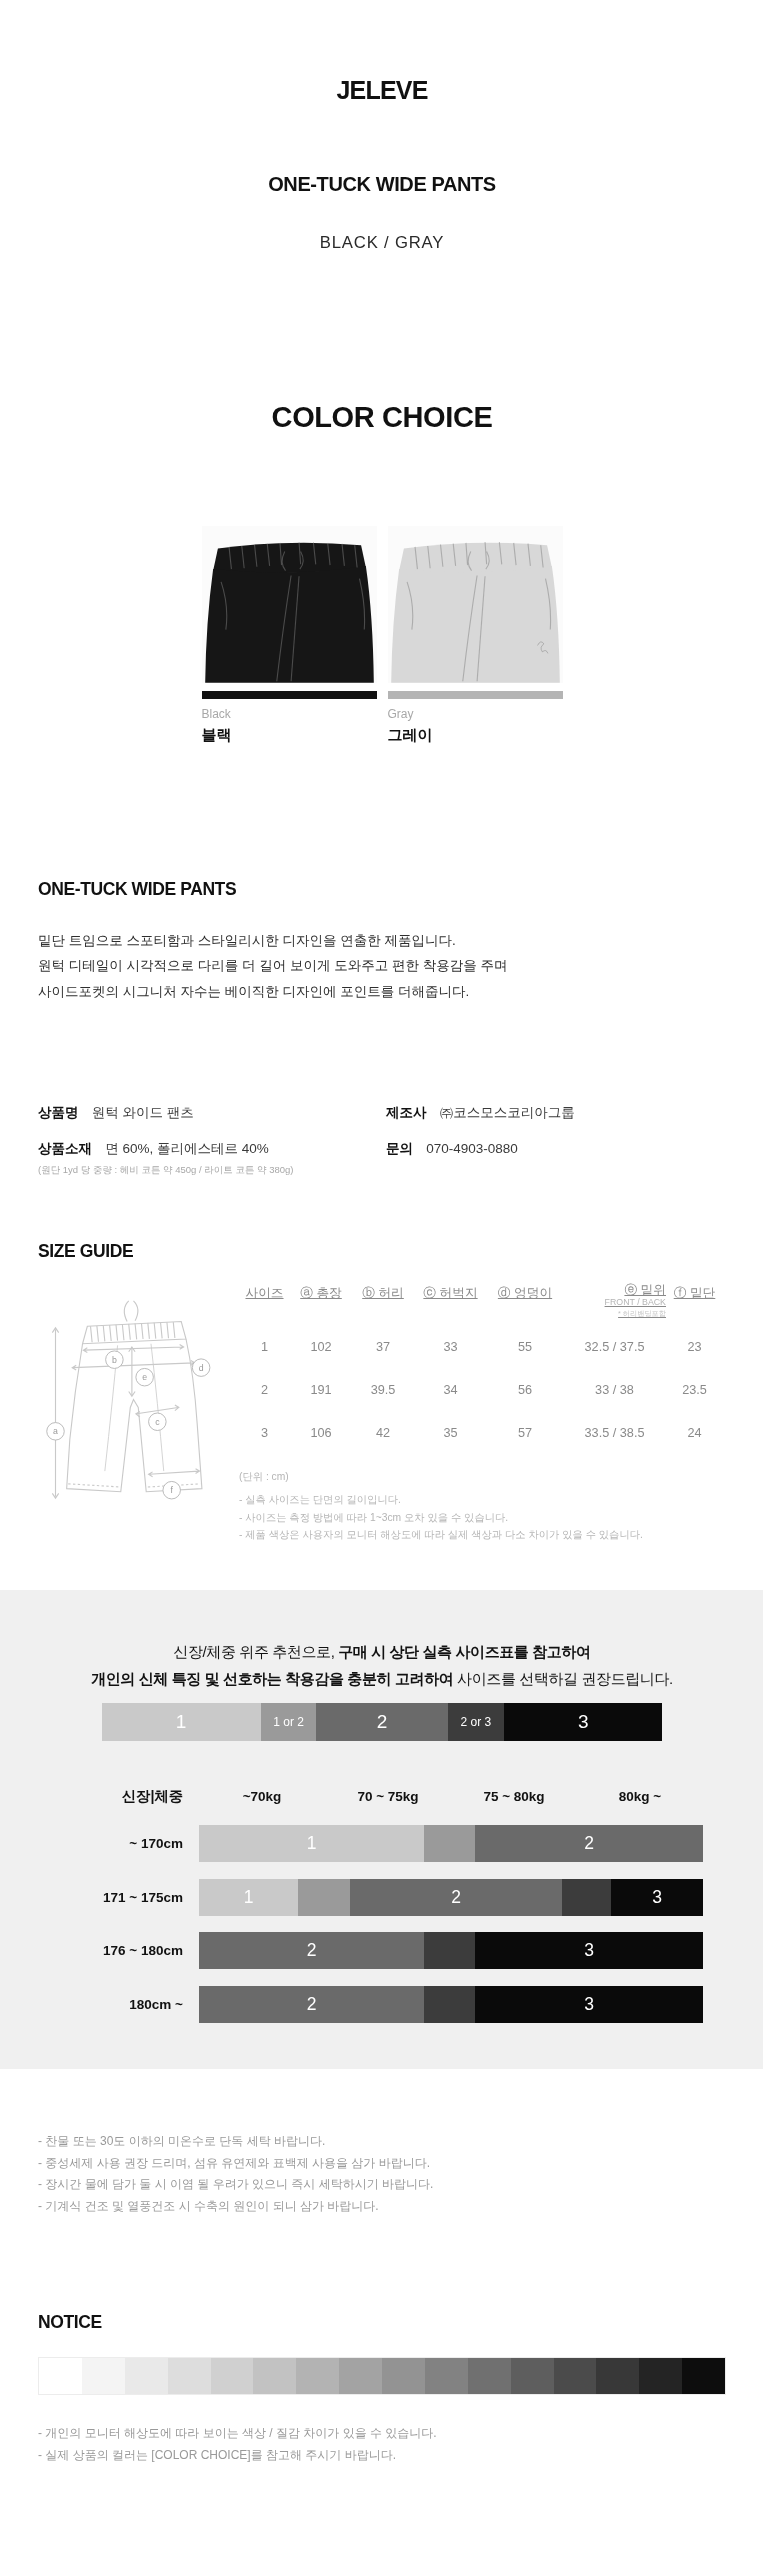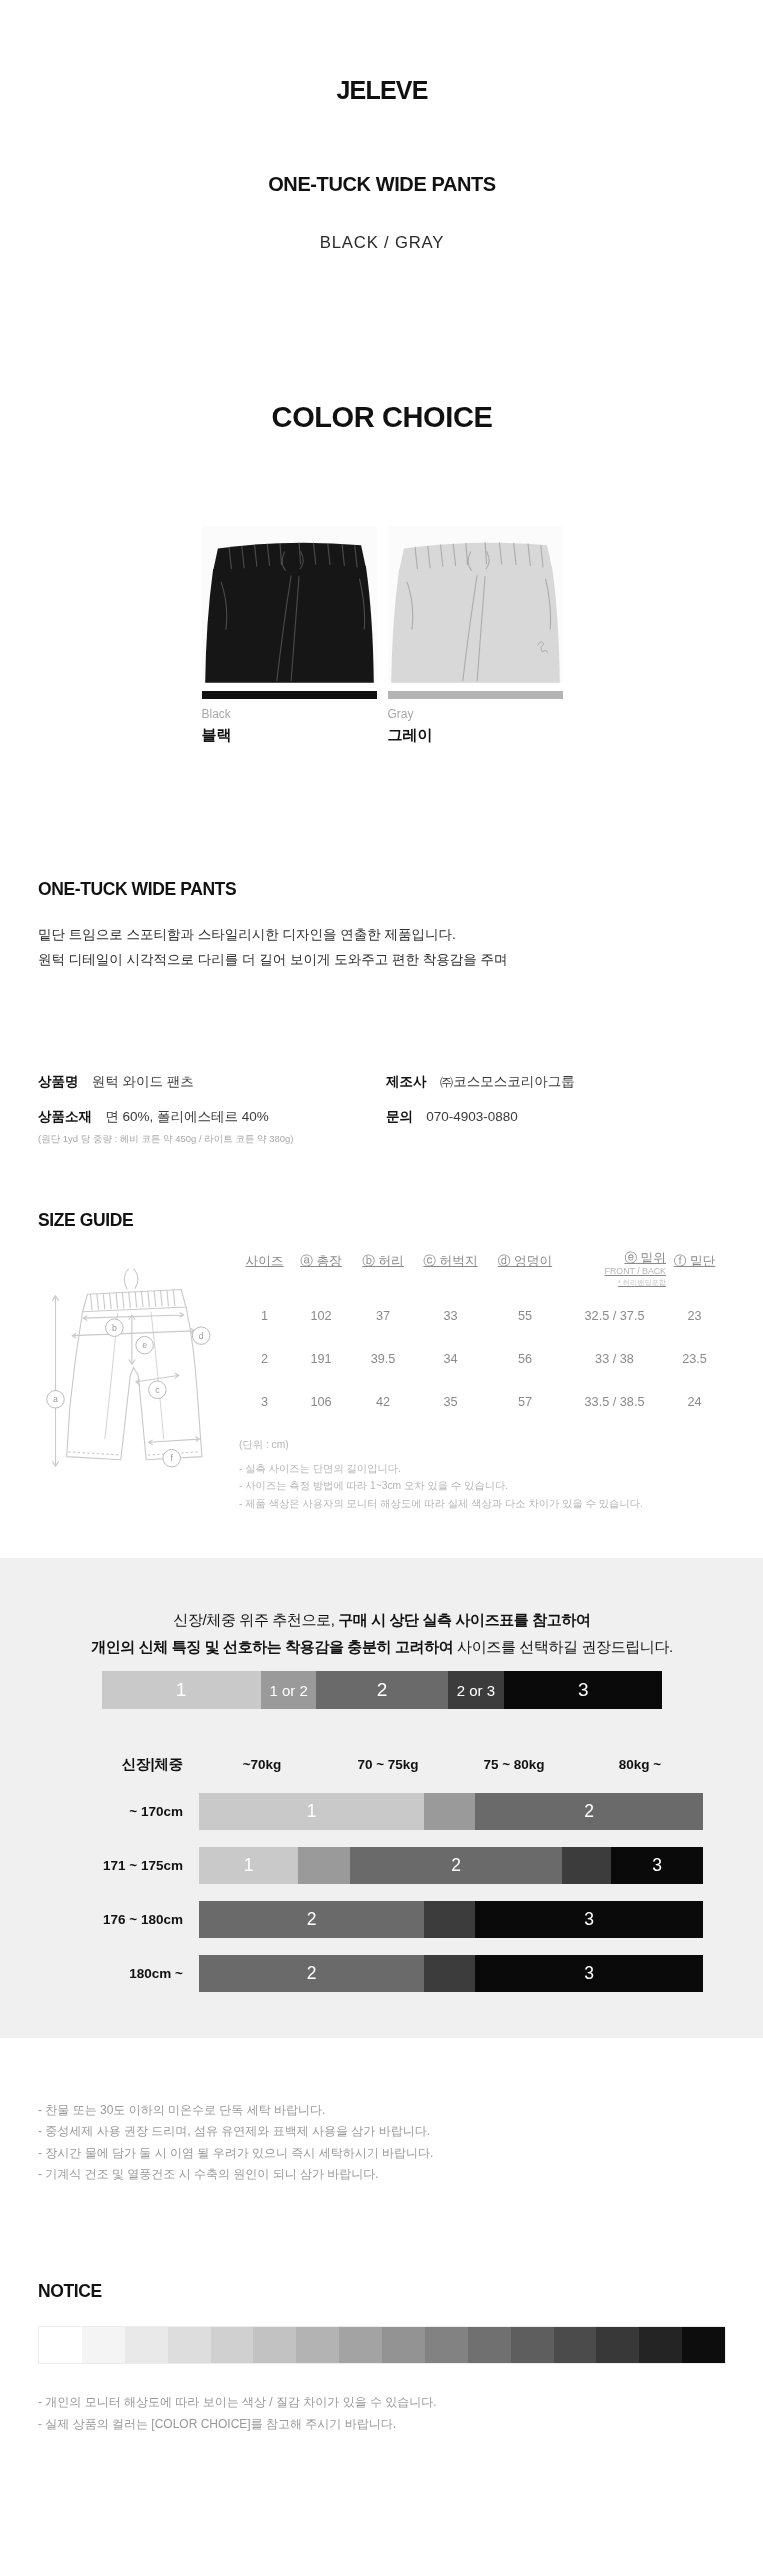--- a/index.html
+++ b/index.html
@@ -18,21 +18,21 @@
   .swatch-img{width:175px;height:157px;background:#fbfbfb;position:relative;overflow:hidden;}
   .swatch-img svg{display:block;width:100%;height:100%;}
   .color-bar{margin-top:8px;height:8px;width:100%;}
   .cname-en{margin-top:8px;font-size:12px;color:#a8a8a8;}
   .cname-ko{margin-top:4.8px;font-size:15px;font-weight:700;color:#111;}
 
   
   .section{margin-left:38px;margin-right:38px;}
   .sec-heading{font-size:17.5px;font-weight:800;letter-spacing:-0.4px;color:#111;}
   .desc{margin-top:134px;}
-  .desc-lines{margin-top:22px;font-size:13.5px;line-height:25.5px;color:#2e2e2e;}
+  .desc-lines{margin-top:28px;font-size:13.5px;line-height:25.5px;color:#2e2e2e;}
 
   
   .info-grid{margin-top:100px;display:grid;grid-template-columns:348px 1fr;row-gap:17.5px;}
   .info-cell{font-size:13.5px;color:#3a3a3a;}
   .info-label{font-weight:800;color:#111;margin-right:9.5px;}
   .info-note{grid-column:1 / span 2;font-size:9.5px;color:#a8a8a8;margin-top:-11px;}
 
   
   .size-guide{margin-top:64px;}
   .sg-flex{display:flex;margin-top:17.5px;}
@@ -47,21 +47,21 @@
   .sg-td.first-row{margin-top:6.4px;}
   .sg-notes{margin-top:12.7px;font-size:10.3px;color:#b5b5b5;line-height:17.5px;}
   .sg-unit{margin-bottom:6.4px;}
 
   
   .reco{margin-top:46px;background:#f0f0f0;padding:48px 0 46px 0;}
   .reco-intro{font-size:15px;line-height:27px;color:#111;text-align:center;letter-spacing:-0.4px;}
   .reco-intro b{font-weight:800;}
   .legend{width:561px;height:38px;margin:11px auto 0;display:flex;}
   .seg{display:flex;align-items:center;justify-content:center;color:#fff;font-size:19px;font-weight:500;}
-  .seg.seg-sm{font-size:15px;}
+  .seg.seg-sm{font-size:12px;}
   .reco-chart{width:703px;margin-top:46px;}
   .reco-head{display:flex;align-items:center;}
   .corner{width:199px;box-sizing:border-box;padding-right:16px;text-align:right;font-size:14.3px;font-weight:800;color:#111;}
   .wcols{width:504px;display:flex;}
   .wcol{width:25%;text-align:center;font-size:13.5px;font-weight:600;color:#111;}
   .reco-rows{margin-top:19px;}
   .reco-row{display:flex;align-items:center;margin-top:16.7px;}
   .reco-row:first-child{margin-top:0;}
   .row-label{width:199px;box-sizing:border-box;padding-right:16px;text-align:right;font-size:13.5px;font-weight:600;color:#111;}
   .row-bar{width:504px;height:37px;display:flex;}
@@ -128,20 +128,21 @@
     <div class="cname-en">Gray</div>
     <div class="cname-ko">그레이</div>
   </div>
 </div>
 
 <div class="section desc">
   <div class="sec-heading">ONE-TUCK WIDE PANTS</div>
   <div class="desc-lines">
     <div>밑단 트임으로 스포티함과 스타일리시한 디자인을 연출한 제품입니다.</div>
     <div>원턱 디테일이 시각적으로 다리를 더 길어 보이게 도와주고 편한 착용감을 주며</div>
+    <div>사이드포켓의 시그니처 자수는 베이직한 디자인에 포인트를 더해줍니다.</div>
   </div>
 </div>
 
 <div class="section info-grid">
   <div class="info-cell">
     <span class="info-label">상품명</span>
     <span>원턱 와이드 팬츠</span>
   </div>
   <div class="info-cell">
     <span class="info-label">제조사</span>

